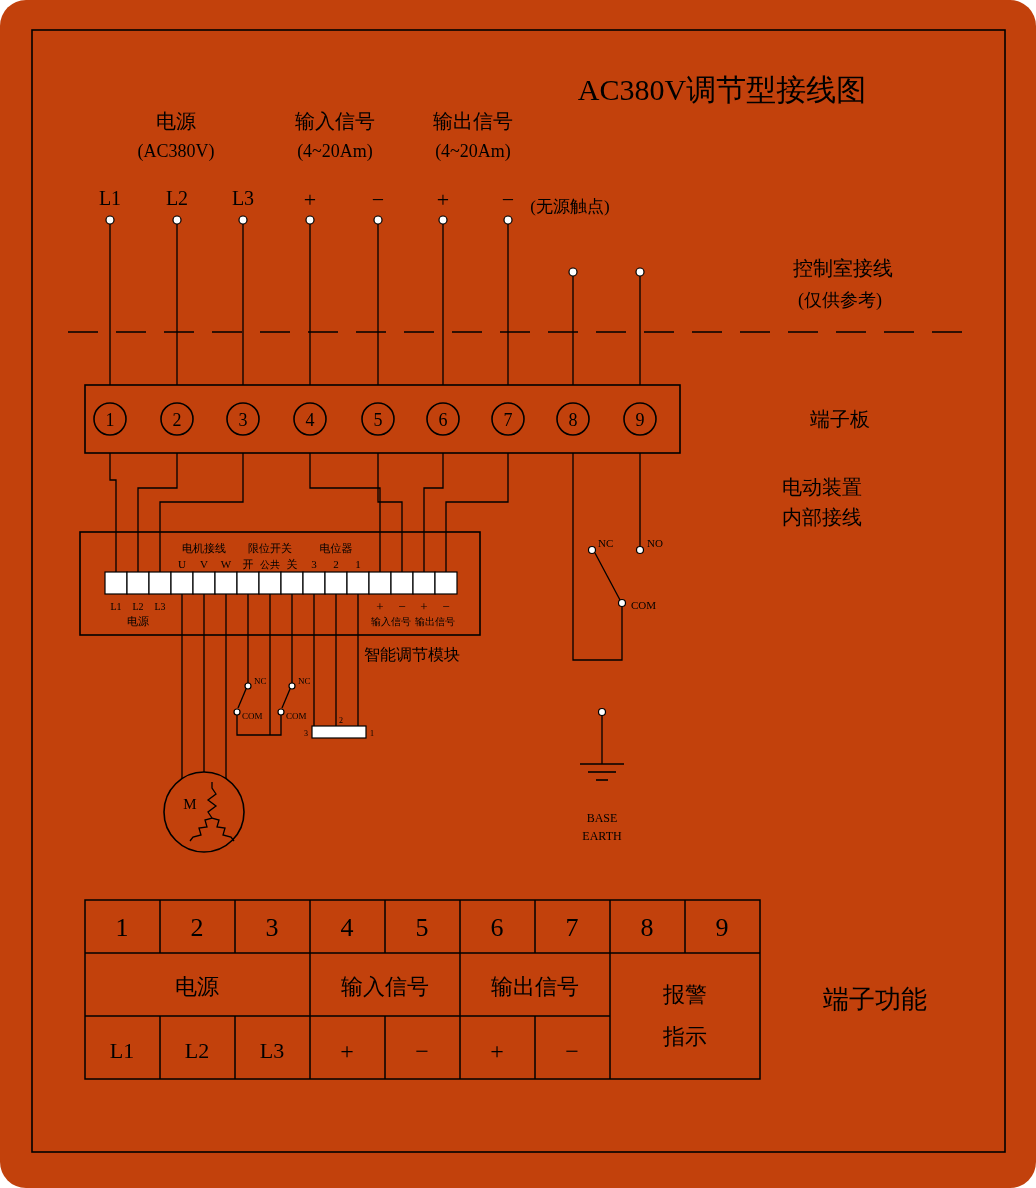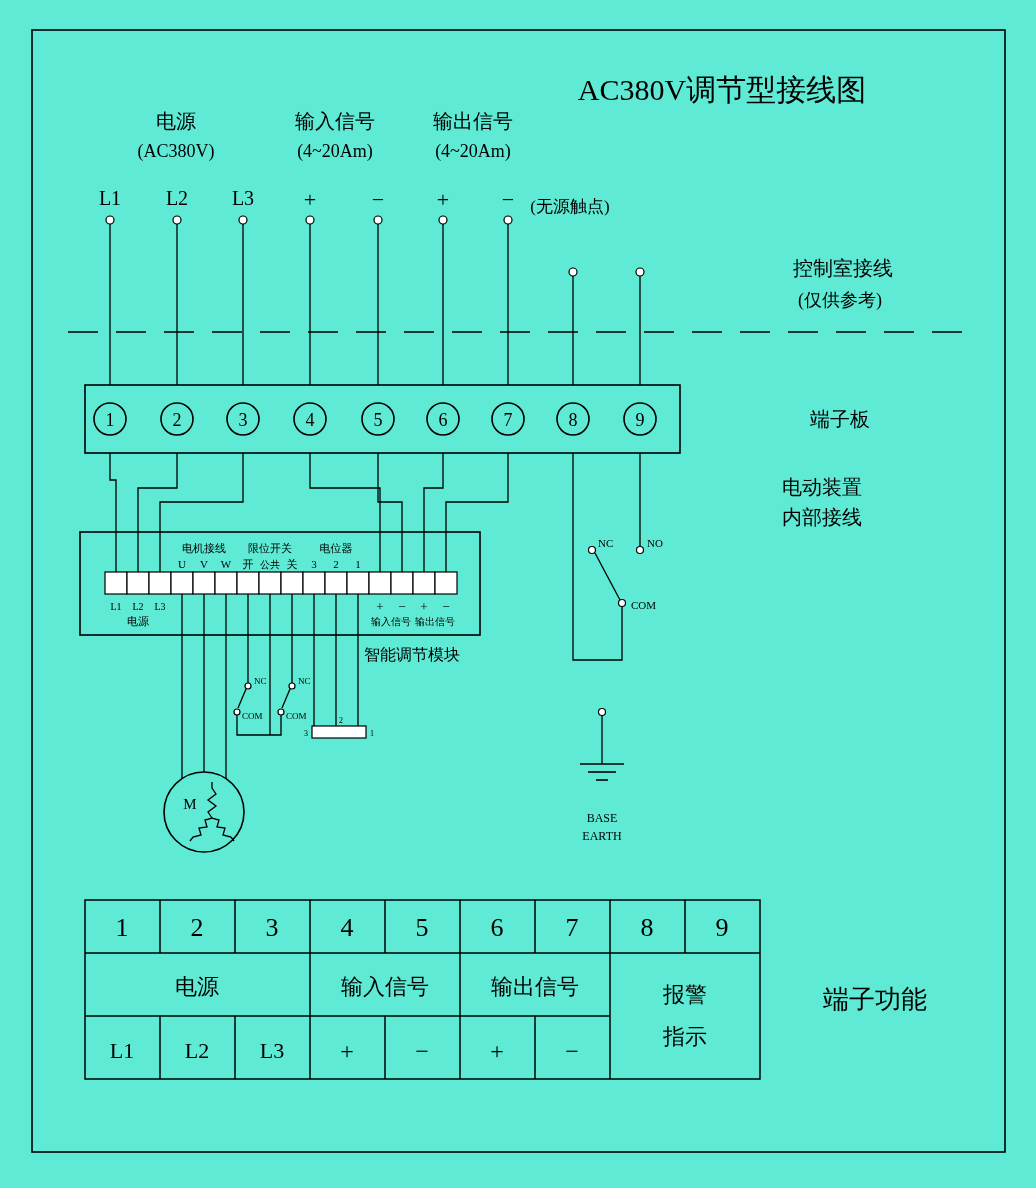--- a/index.html
+++ b/index.html
@@ -1,16 +1,16 @@
 <!DOCTYPE html>
 <html><head>
 <meta charset="utf-8">
 <style>
   html,body{margin:0;padding:0;background:#ffffff;}
-  .page{width:1036px;height:1188px;position:relative;background:#5eead4;}
+  .page{width:1036px;height:1188px;position:relative;background:#c2410c;border-radius:26px;}
   svg{display:block;}
   svg text{font-family:"Liberation Serif","DejaVu Serif",serif;fill:#000;}
   .mid{text-anchor:middle;}
   .t30{font-size:30px;}
   .t26{font-size:26px;}
   .t24{font-size:24px;}
   .t22{font-size:22px;}
   .t20{font-size:20px;}
   .t18{font-size:18px;}
   .t17{font-size:17px;}

